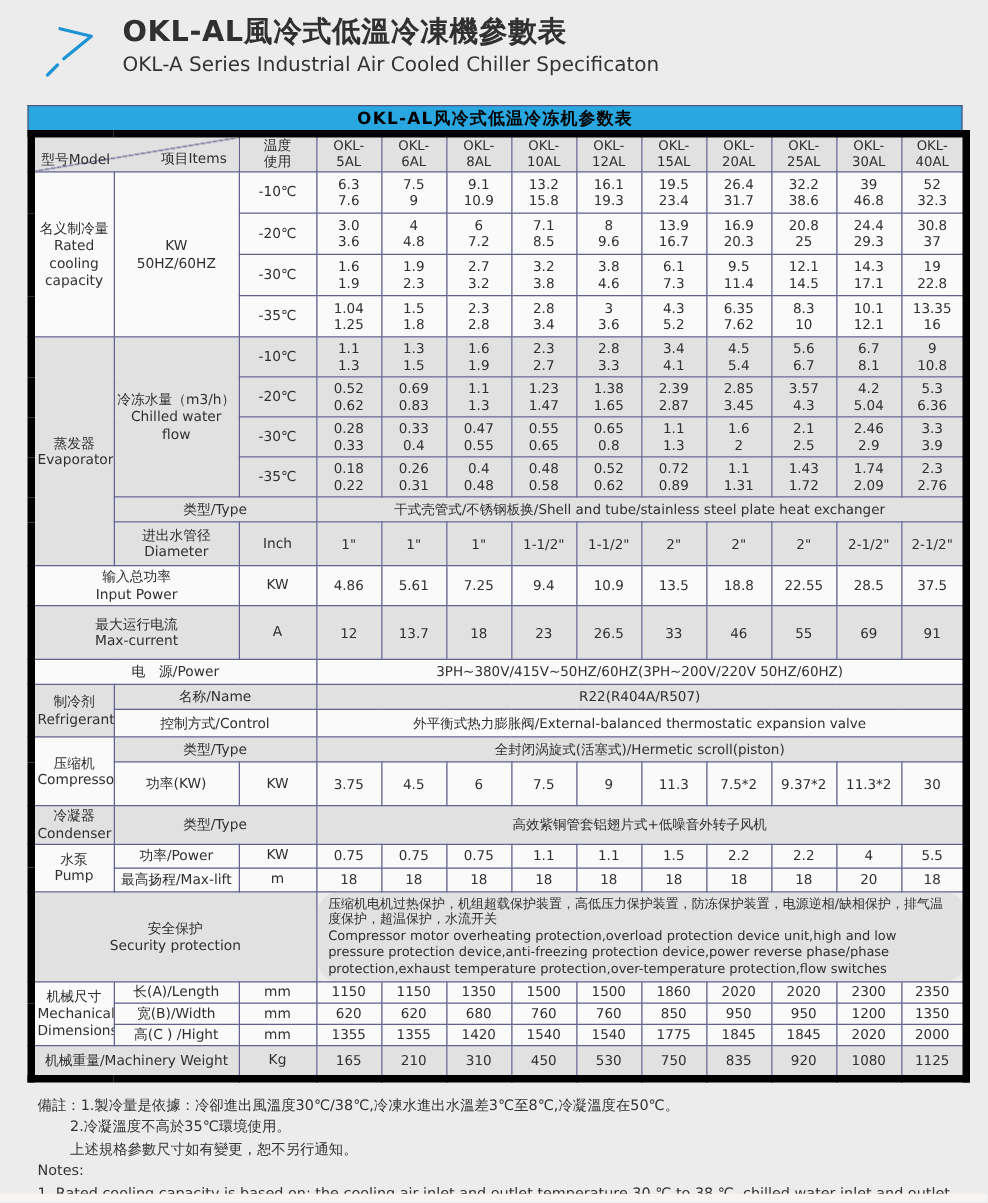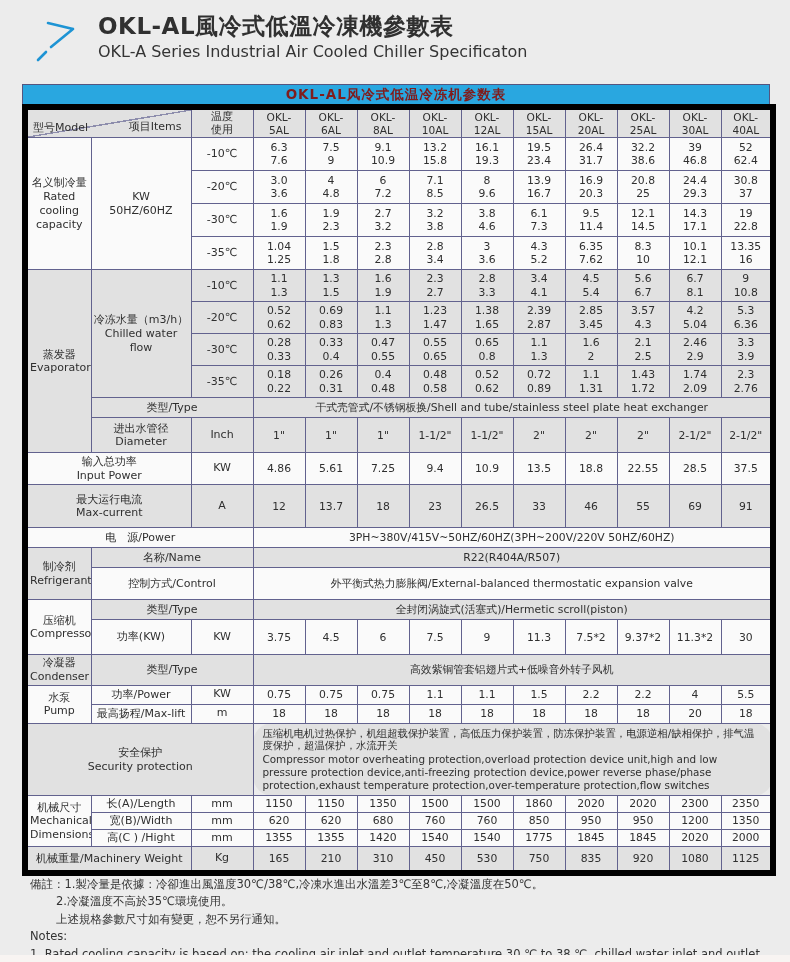--- a/index.html
+++ b/index.html
@@ -15,21 +15,21 @@
   
   .hdr { position:absolute; top:10px; left:32px; display:flex; align-items:center; }
   .logo { margin-top:4px; }
   .titles { margin-left:12px; }
   .t1 { font-size:23px; font-weight:600; letter-spacing:0.5px; color:#303030; line-height:1.2; }
   .t2 { font-size:16px; color:#343434; margin-top:2px; }
 
   
   .tablewrap { position:absolute; left:22px; top:84px; width:748px; }
   .tbar {
-    height:20px; background:#29A7E0; color:#7f1d1d;
+    height:20px; background:#29A7E0; color:#000000;
     font-size:13.5px; font-weight:bold; letter-spacing:1px;
     display:flex; align-items:center; justify-content:center;
     border:1px solid #55557F; border-bottom:none;
   }
   table { border-collapse:collapse; width:748px; table-layout:fixed; border:6px solid #000000; }
   td {
     border:1px solid #62628E;
     font-size:10.8px; text-align:center; vertical-align:middle;
     padding:1px 2px; line-height:1.25; overflow:hidden;
   }
@@ -187,21 +187,21 @@
           <td class="k-val bg-w">
             <div>32.2</div>
             <div>38.6</div>
           </td>
           <td class="k-val bg-w">
             <div>39</div>
             <div>46.8</div>
           </td>
           <td class="k-val bg-w">
             <div>52</div>
-            <div>62.4</div>
+            <div>32.3</div>
           </td>
         </tr>
         <tr style="height: 33px;">
           <td class="k-temp bg-w">
             <div>-20℃</div>
           </td>
           <td class="k-val bg-w">
             <div>3.0</div>
             <div>3.6</div>
           </td>
@@ -658,21 +658,21 @@
             <div>制冷剂</div>
             <div>Refrigerant</div>
           </td>
           <td colspan="2" class="k-item bg-g">
             <div>名称/Name</div>
           </td>
           <td colspan="10" class="k-val bg-g">
             <div>R22(R404A/R507)</div>
           </td>
         </tr>
-        <tr style="height: 32px;">
+        <tr style="height: 22px;">
           <td colspan="2" class="k-item bg-w">
             <div>控制方式/Control</div>
           </td>
           <td colspan="10" class="k-val bg-w">
             <div>外平衡式热力膨胀阀/External-balanced thermostatic expansion valve</div>
           </td>
         </tr>
         <tr style="height: 20px;">
           <td rowspan="2" class="k-sec bg-w">
             <div>压缩机</div>

